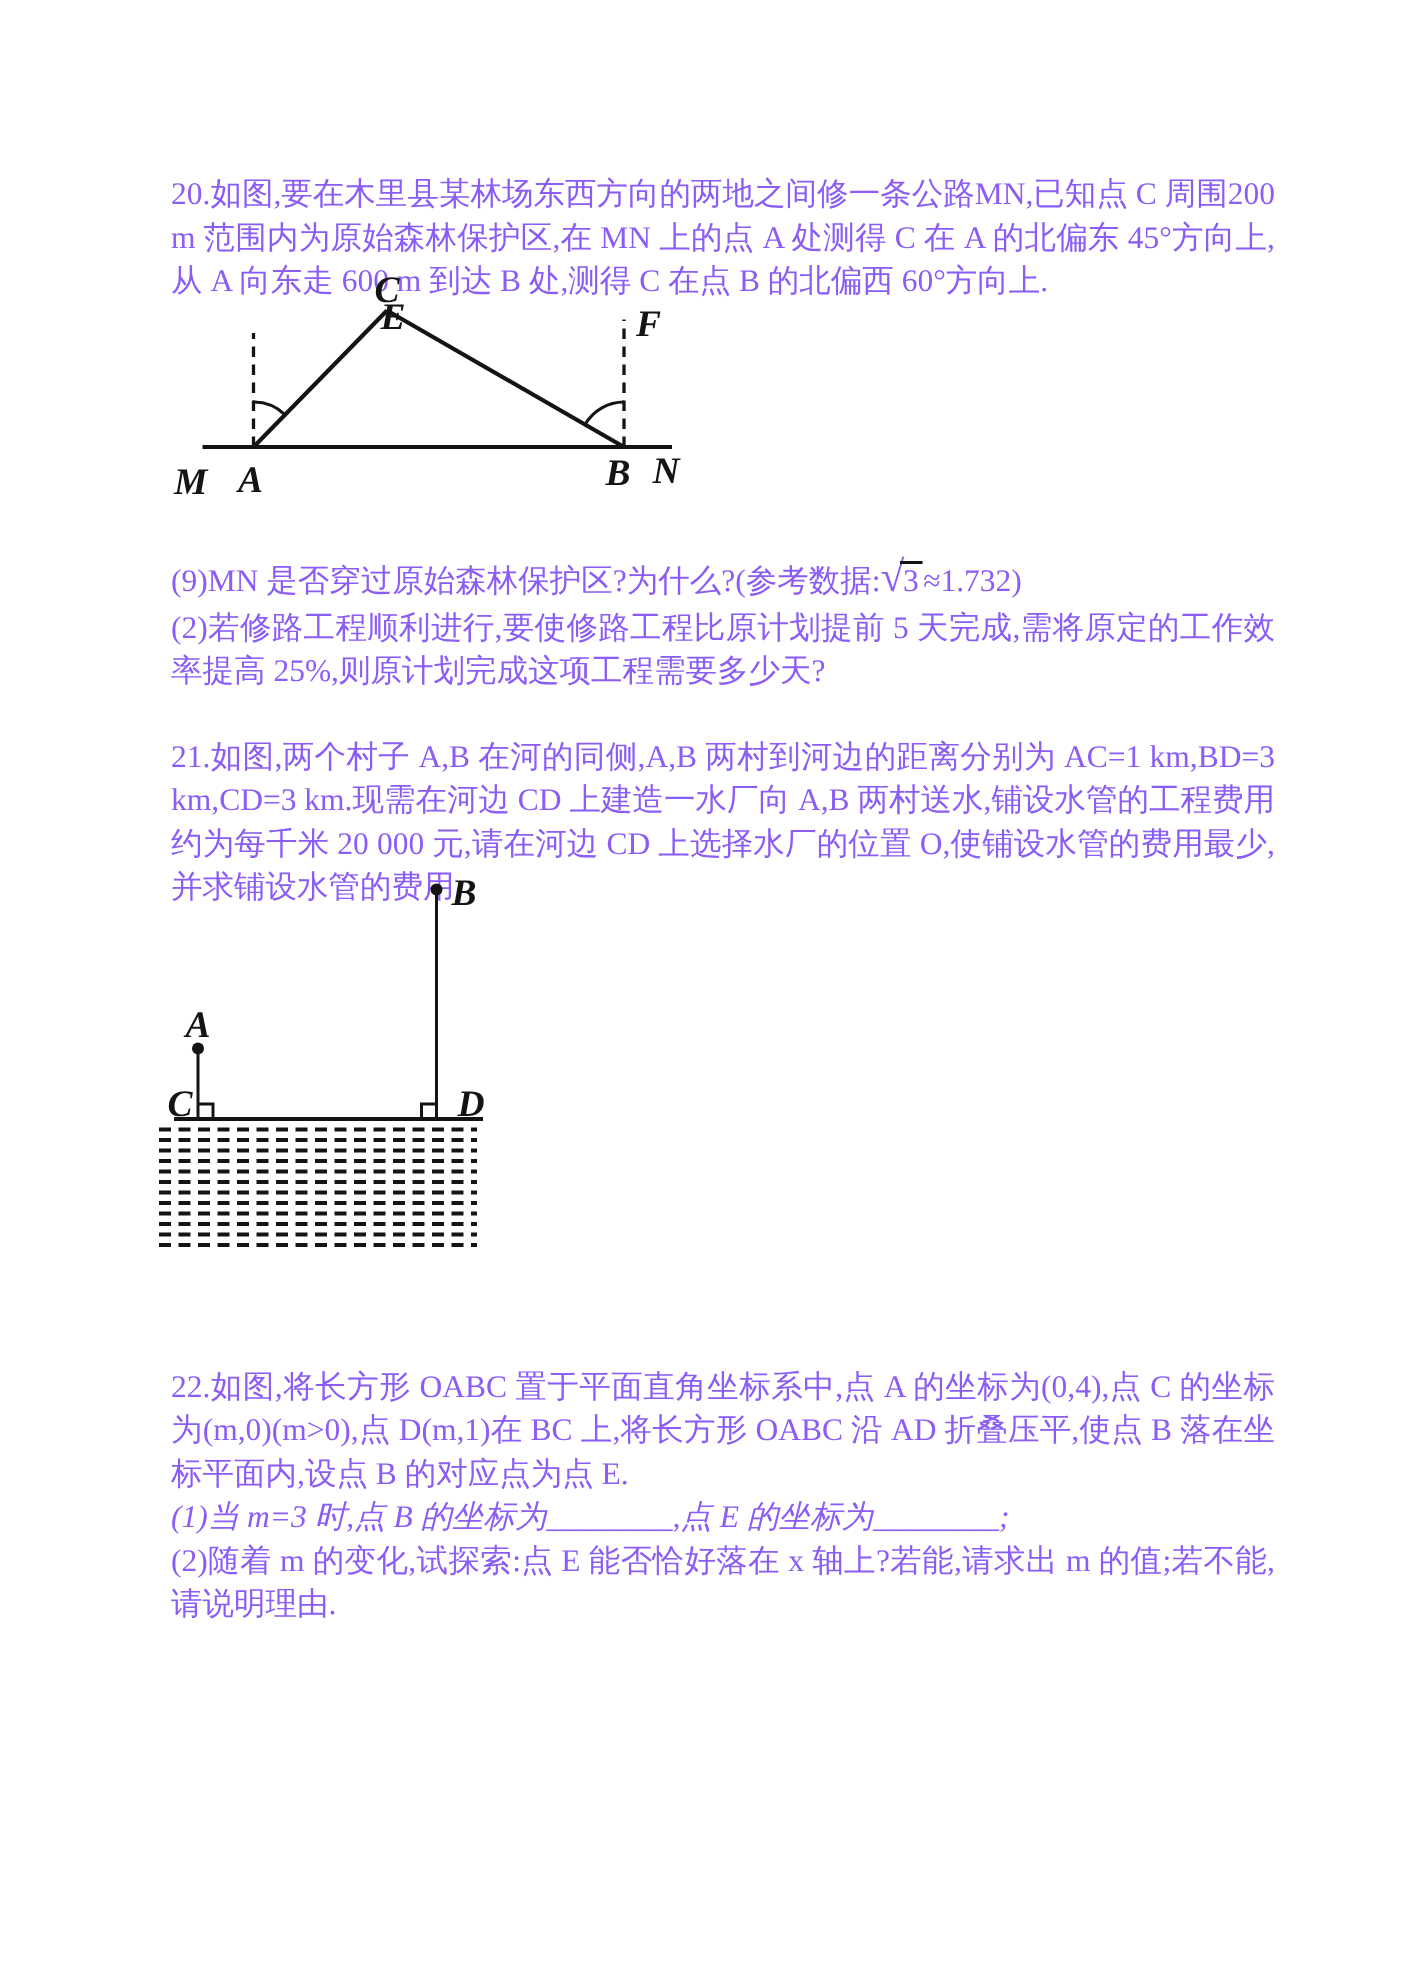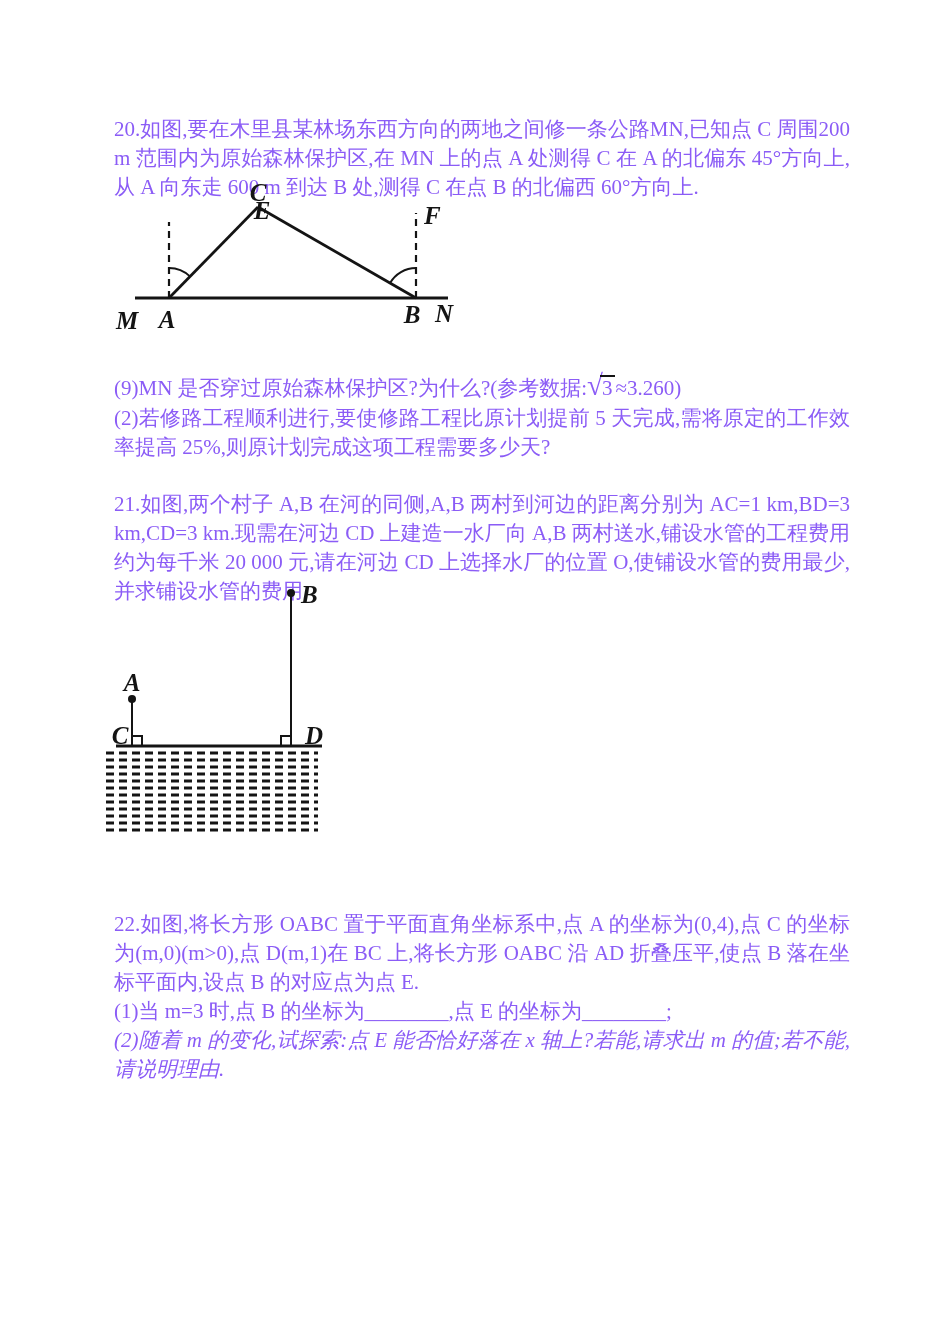--- a/index.html
+++ b/index.html
@@ -68,21 +68,21 @@
   <text class="ptlabel" x="158" y="18" text-anchor="middle">C</text>
   <text class="ptlabel" x="324" y="41">F</text>
   <text class="anglabel" x="77" y="71"></text>
   <text class="anglabel" x="274" y="81"></text>
   <text class="ptlabel" x="16" y="146">M</text>
   <text class="ptlabel" x="67" y="145" text-anchor="middle">A</text>
   <text class="ptlabel" x="312" y="140" text-anchor="middle">B</text>
   <text class="ptlabel" x="344" y="139" text-anchor="middle">N</text>
 </svg>
 
-<p class="tb" style="top:350px;"><span>(9)MN 是否穿过原始森林保护区?为什么?(参考数据:</span><span class="sqrt"><span class="sqrt-sign">√</span><span class="sqrt-rad">3</span></span><span>≈3.260)</span></p>
+<p class="tb" style="top:350px;"><span>(9)MN 是否穿过原始森林保护区?为什么?(参考数据:</span><span class="sqrt"><span class="sqrt-sign">√</span><span class="sqrt-rad">3</span></span><span>≈1.732)</span></p>
 
 <p class="tb" style="top:383px;">(2)若修路工程顺利进行,要使修路工程比原计划提前 5 天完成,需将原定的工作效率提高 25%,则原计划完成这项工程需要多少天?</p>
 
 <p class="tb" style="top:469px;">21.如图,两个村子 A,B 在河的同侧,A,B 两村到河边的距离分别为 AC=1 km,BD=3 km,CD=3 km.现需在河边 CD 上建造一水厂向 A,B 两村送水,铺设水管的工程费用约为每千米 20 000 元,请在河边 CD 上选择水厂的位置 O,使铺设水管的费用最少,并求铺设水管的费用.</p>
 
 <svg class="fig" style="top:578px; left:95px;" width="250" height="265" viewBox="0 0 250 265">
 
   <line class="solid" x1="21" y1="168" x2="227" y2="168"></line>
 
   <line class="thin" x1="37" y1="121" x2="37" y2="168"></line>
@@ -109,15 +109,15 @@
     <line class="water" x1="11" y1="224" x2="223" y2="224"></line>
     <line class="water" x1="11" y1="231" x2="223" y2="231"></line>
     <line class="water" x1="11" y1="238" x2="223" y2="238"></line>
     <line class="water" x1="11" y1="245" x2="223" y2="245"></line>
     <line class="water" x1="11" y1="252" x2="223" y2="252"></line>
   </g>
 </svg>
 
 <p class="tb" style="top:889px;">22.如图,将长方形 OABC 置于平面直角坐标系中,点 A 的坐标为(0,4),点 C 的坐标为(m,0)(m&gt;0),点 D(m,1)在 BC 上,将长方形 OABC 沿 AD 折叠压平,使点 B 落在坐标平面内,设点 B 的对应点为点 E.</p>
 
-<p class="tb" style="top:976px;">(1)当 m=3 时,点 B 的坐标为________,点 E 的坐标为________;</p>
+<p class="tb" style="top:976px;font-style:italic;">(1)当 m=3 时,点 B 的坐标为________,点 E 的坐标为________;</p>
 
-<p class="tb" style="top:1005px;font-style:italic;">(2)随着 m 的变化,试探索:点 E 能否恰好落在 x 轴上?若能,请求出 m 的值;若不能,请说明理由.</p>
+<p class="tb" style="top:1005px;">(2)随着 m 的变化,试探索:点 E 能否恰好落在 x 轴上?若能,请求出 m 的值;若不能,请说明理由.</p>
 
 </body></html>

